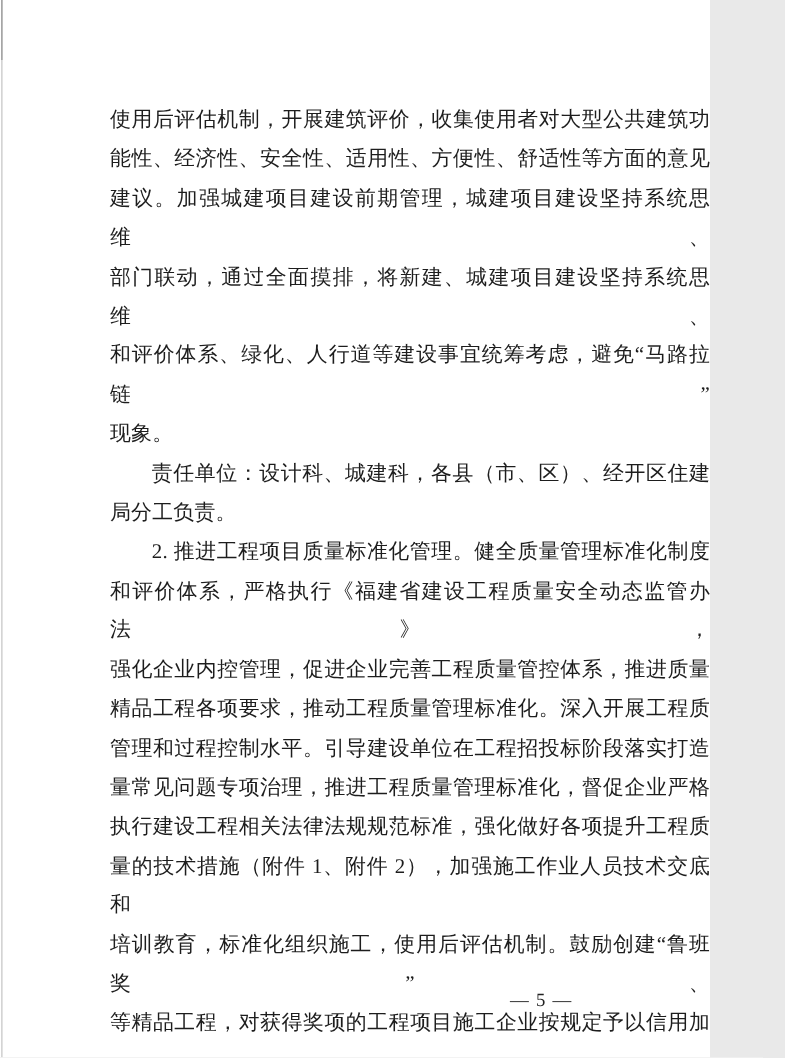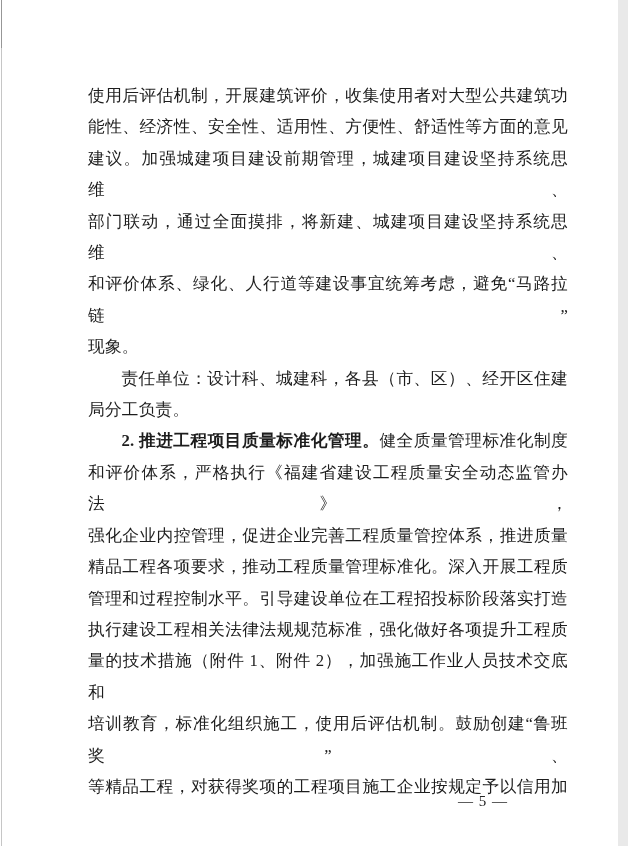--- a/index.html
+++ b/index.html
@@ -3,21 +3,21 @@
 <meta charset="utf-8">
 <style>
   * { margin: 0; padding: 0; box-sizing: border-box; }
   html, body { background: #e9e9e9; }
   body {
     width: 628px; height: 846px;
     font-family: "Liberation Serif", "DejaVu Serif", serif;
   }
   .page {
     position: relative;
-    width: 618px; height: 846px;
+    width: 568px; height: 846px;
     background: #ffffff;
     overflow: hidden;
     color: #1d1d1d;
   }
   .edge-line {
     position: absolute; left: 1px; top: 0;
     width: 1px; height: 846px;
     background: #c6c6c6;
   }
   .edge-line-dark {
@@ -36,21 +36,21 @@
   .line {
     text-align: justify;
   }
   .line.fill {
     text-align-last: justify;
   }
   .line.indent {
     text-indent: 2em;
   }
   .line .b {
-    font-weight: 700;
+    font-weight: 400;
   }
   .page-number {
     position: absolute;
     top: 793px;
     right: 110px;
     font-size: 15px;
     line-height: 17px;
     letter-spacing: 1px;
     color: #222;
     white-space: pre;
@@ -71,20 +71,21 @@
       <div class="line fill"><span>部门联动，通过全面摸排，将新建、城建项目建设坚持系统思维、</span></div>
       <div class="line fill"><span>和评价体系、绿化、人行道等建设事宜统筹考虑，避免“马路拉链”</span></div>
       <div class="line"><span>现象。</span></div>
       <div class="line indent fill"><span>责任单位：设计科、城建科，各县（市、区）、经开区住建</span></div>
       <div class="line"><span>局分工负责。</span></div>
       <div class="line indent fill"><span class="b">2. 推进工程项目质量标准化管理。</span><span>健全质量管理标准化制度</span></div>
       <div class="line fill"><span>和评价体系，严格执行《福建省建设工程质量安全动态监管办法》，</span></div>
       <div class="line fill"><span>强化企业内控管理，促进企业完善工程质量管控体系，推进质量</span></div>
       <div class="line fill"><span>精品工程各项要求，推动工程质量管理标准化。深入开展工程质</span></div>
       <div class="line fill"><span>管理和过程控制水平。引导建设单位在工程招投标阶段落实打造</span></div>
+      <div class="line fill"><span>量常见问题专项治理，推进工程质量管理标准化，督促企业严格</span></div>
       <div class="line fill"><span>执行建设工程相关法律法规规范标准，强化做好各项提升工程质</span></div>
       <div class="line fill"><span>量的技术措施（附件 1、附件 2），加强施工作业人员技术交底和</span></div>
       <div class="line fill"><span>培训教育，标准化组织施工，使用后评估机制。鼓励创建“鲁班奖”、</span></div>
       <div class="line fill"><span>等精品工程，对获得奖项的工程项目施工企业按规定予以信用加</span></div>
     </div>
 
   <div class="page-number">— 5 —</div>
 </div>
 
 </body></html>

